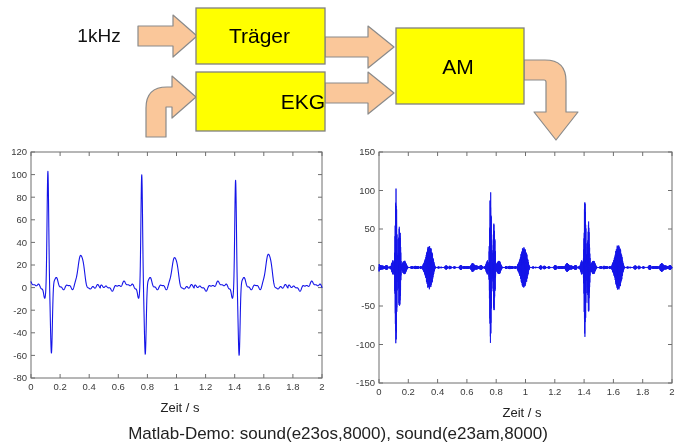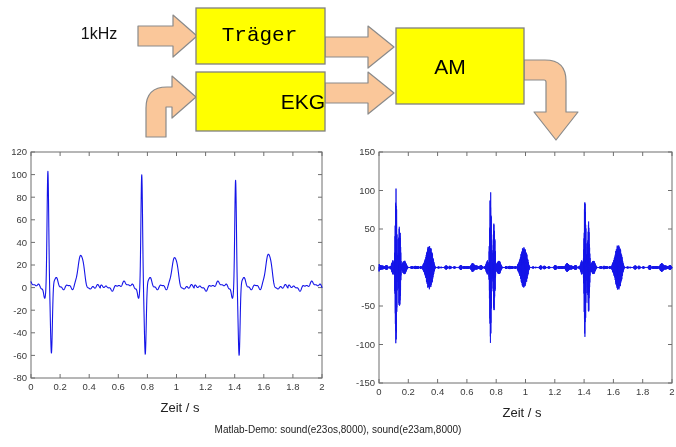--- a/index.html
+++ b/index.html
@@ -18,27 +18,27 @@
 
   .blk-label{
     position:absolute;
     color:#000;
     font-size:21px;
     font-family:"Liberation Sans", sans-serif;
     white-space:nowrap;
     text-align:center;
     pointer-events:none;
   }
-  #lbl-traeger{left:196px;top:24px;width:127px;font-family:Liberation Mono, monospace;}
+  #lbl-traeger{left:196px;top:24px;width:127px;}
   #lbl-ekg{left:196px;top:90px;width:129px;text-align:right;}
-  #lbl-am{left:396px;top:55px;width:108px;}
+  #lbl-am{left:396px;top:55px;width:108px;padding-left:8px;}
 
   #lbl-1khz{
     position:absolute;left:64px;top:25px;width:70px;
-    font-size:16px;color:#111;text-align:center;white-space:nowrap;
+    font-size:19px;color:#111;text-align:center;white-space:nowrap;
   }
 
   
   .plot{position:absolute;top:145px;}
   #plot-left{left:0px;width:340px;height:258px;}
   #plot-right{left:340px;width:336px;height:258px;}
   .plot-svg{display:block;}
 
   .xlabel{
     position:absolute;
@@ -46,21 +46,21 @@
     font-family:"Liberation Sans", sans-serif;
     white-space:nowrap;text-align:center;margin-top:17px;
   }
   #xlab-left{left:135px;top:383px;width:90px;}
   #xlab-right{left:477px;top:388px;width:90px;}
 
   
   #caption{
     position:absolute;left:0;top:424px;width:676px;
     text-align:center;
-    font-size:10px;color:#222;
+    font-size:17px;color:#222;
     font-family:"Liberation Sans", sans-serif;
     white-space:nowrap;
   }
 </style>
 </head>
 <body>
 
 <div id="stage">
 
   <div class="diagram">

